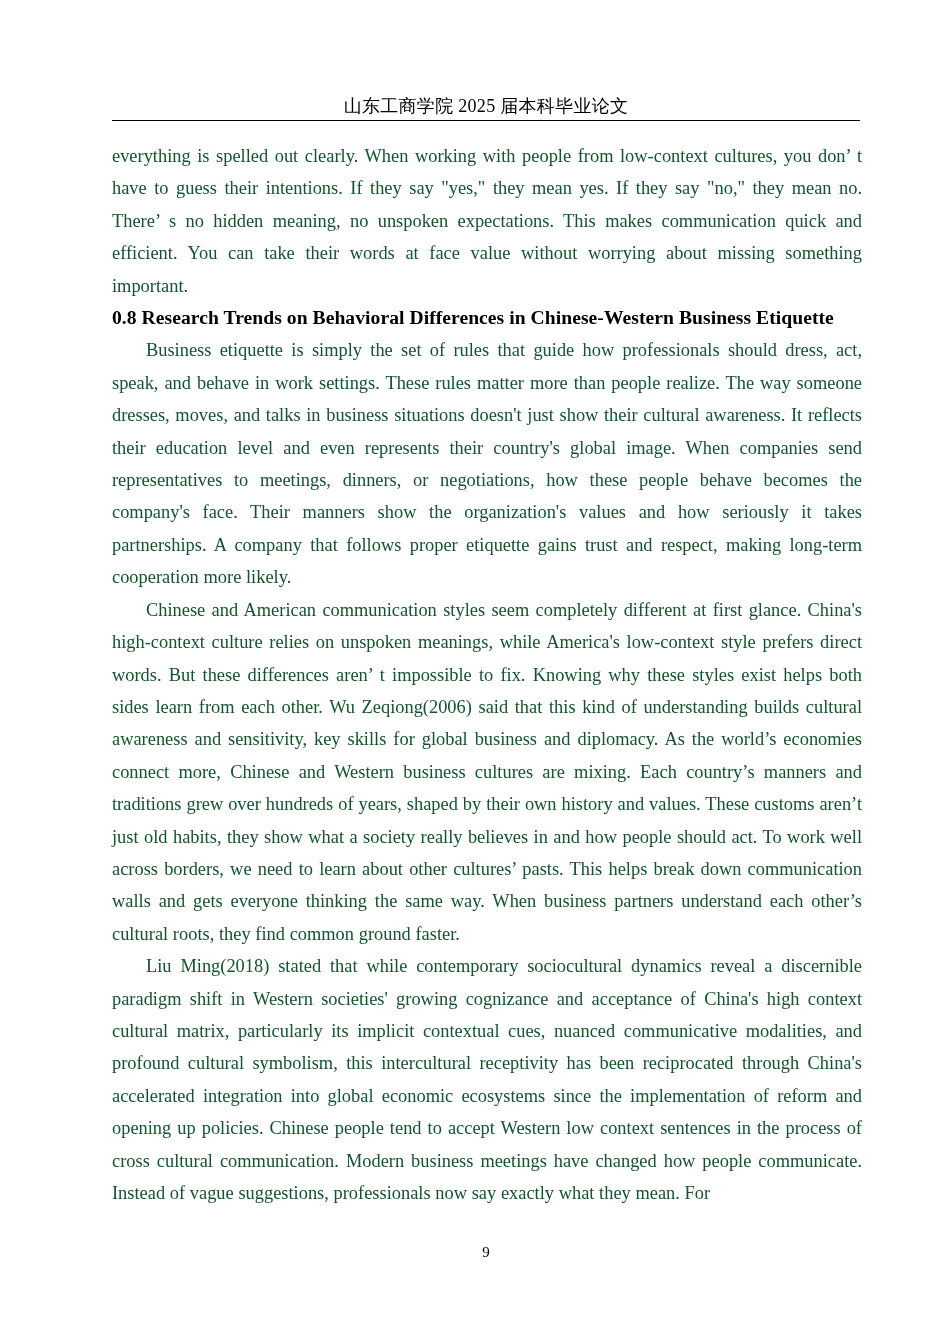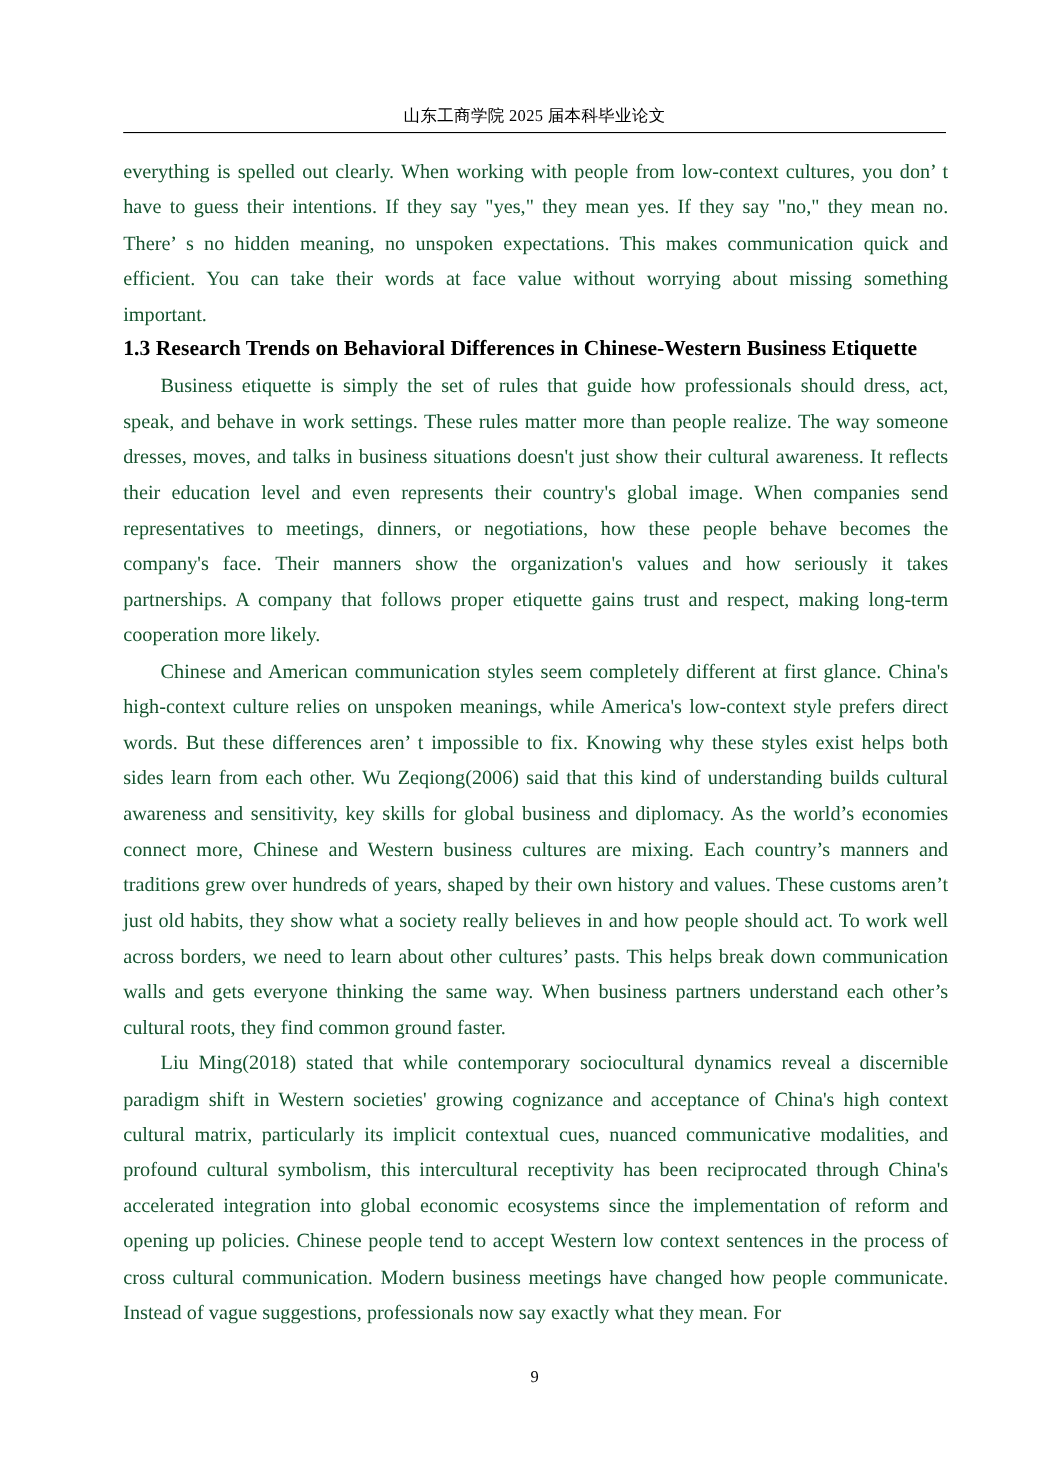--- a/index.html
+++ b/index.html
@@ -24,21 +24,21 @@
   .page-header {
     position: absolute;
     left: 112px;
     top: 96px;
     width: 748px;
     text-align: center;
   }
 
   .page-header-text {
     font-family: "Liberation Serif", "DejaVu Serif", serif;
-    font-size: 15px;
+    font-size: 18px;
     line-height: 20px;
     letter-spacing: 0.3px;
     color: #000000;
     white-space: nowrap;
   }
 
   .header-rule {
     position: absolute;
     left: 112px;
     top: 120px;
@@ -101,21 +101,21 @@
   <div class="page-header">
     <div class="page-header-text">山东工商学院 2025 届本科毕业论文</div>
   </div>
 
   <div class="header-rule"></div>
 
   <div class="content">
 
     <p class="body-para">everything is spelled out clearly. When working with people from low-context cultures, you don’ t have to guess their intentions. If they say "yes," they mean yes. If they say "no," they mean no. There’ s no hidden meaning, no unspoken expectations. This makes communication quick and efficient. You can take their words at face value without worrying about missing something important.</p>
 
-    <h2 class="section-heading">1.3 Research Trends on Behavioral Differences in Chinese-Western Business Etiquette</h2>
+    <h2 class="section-heading">0.8 Research Trends on Behavioral Differences in Chinese-Western Business Etiquette</h2>
 
     <p class="body-para indent">Business etiquette is simply the set of rules that guide how professionals should dress, act, speak, and behave in work settings. These rules matter more than people realize. The way someone dresses, moves, and talks in business situations doesn't just show their cultural awareness. It reflects their education level and even represents their country's global image. When companies send representatives to meetings, dinners, or negotiations, how these people behave becomes the company's face. Their manners show the organization's values and how seriously it takes partnerships. A company that follows proper etiquette gains trust and respect, making long-term cooperation more likely.</p>
 
     <p class="body-para indent">Chinese and American communication styles seem completely different at first glance. China's high-context culture relies on unspoken meanings, while America's low-context style prefers direct words. But these differences aren’ t impossible to fix. Knowing why these styles exist helps both sides learn from each other. Wu Zeqiong(2006) said that this kind of understanding builds cultural awareness and sensitivity, key skills for global business and diplomacy. As the world’s economies connect more, Chinese and Western business cultures are mixing. Each country’s manners and traditions grew over hundreds of years, shaped by their own history and values. These customs aren’t just old habits, they show what a society really believes in and how people should act. To work well across borders, we need to learn about other cultures’ pasts. This helps break down communication walls and gets everyone thinking the same way. When business partners understand each other’s cultural roots, they find common ground faster.</p>
 
     <p class="body-para indent">Liu Ming(2018) stated that while contemporary sociocultural dynamics reveal a discernible paradigm shift in Western societies' growing cognizance and acceptance of China's high context cultural matrix, particularly its implicit contextual cues, nuanced communicative modalities, and profound cultural symbolism, this intercultural receptivity has been reciprocated through China's accelerated integration into global economic ecosystems since the implementation of reform and opening up policies. Chinese people tend to accept Western low context sentences in the process of cross cultural communication. Modern business meetings have changed how people communicate. Instead of vague suggestions, professionals now say exactly what they mean. For</p>
 
   </div>
 
   <div class="page-number">9</div>

